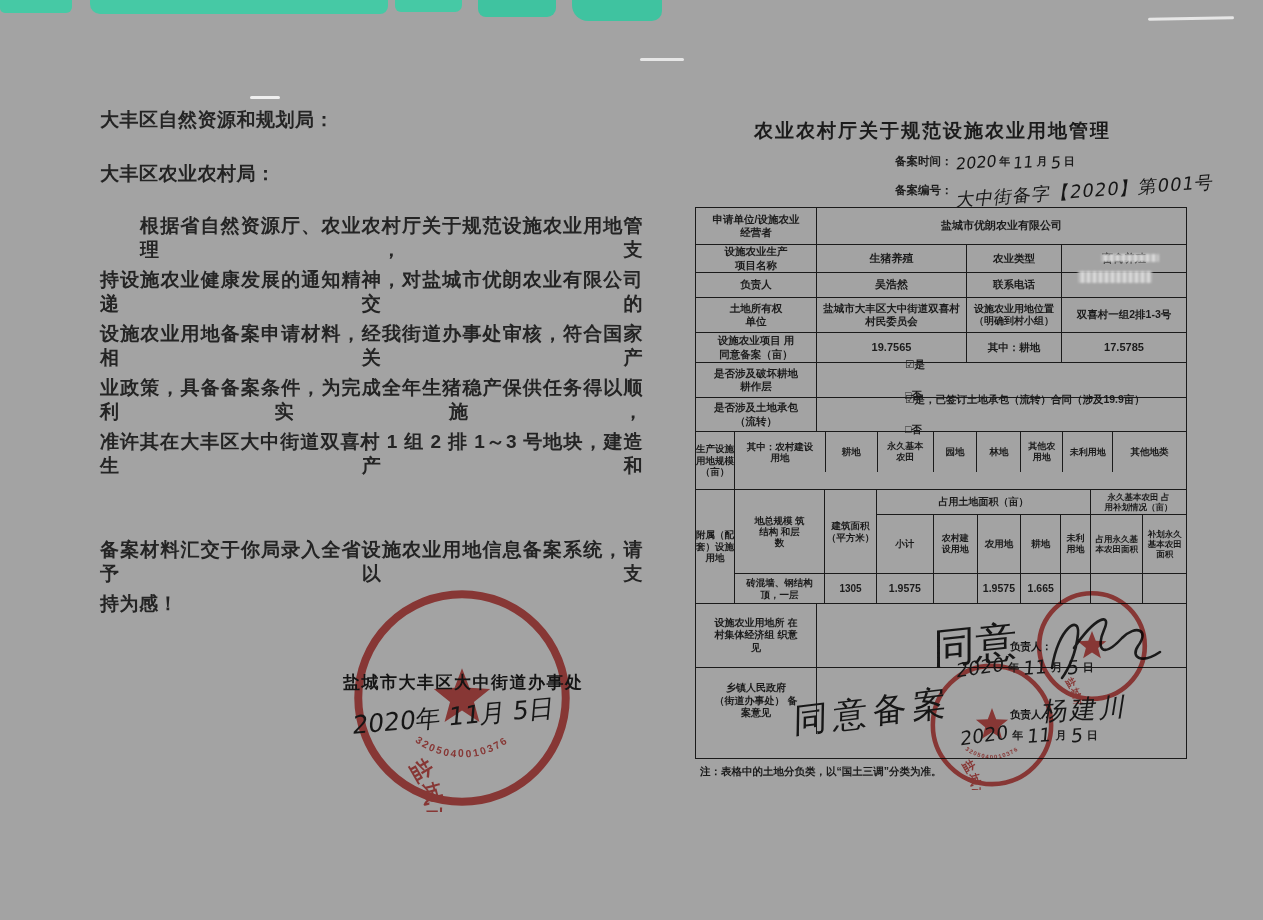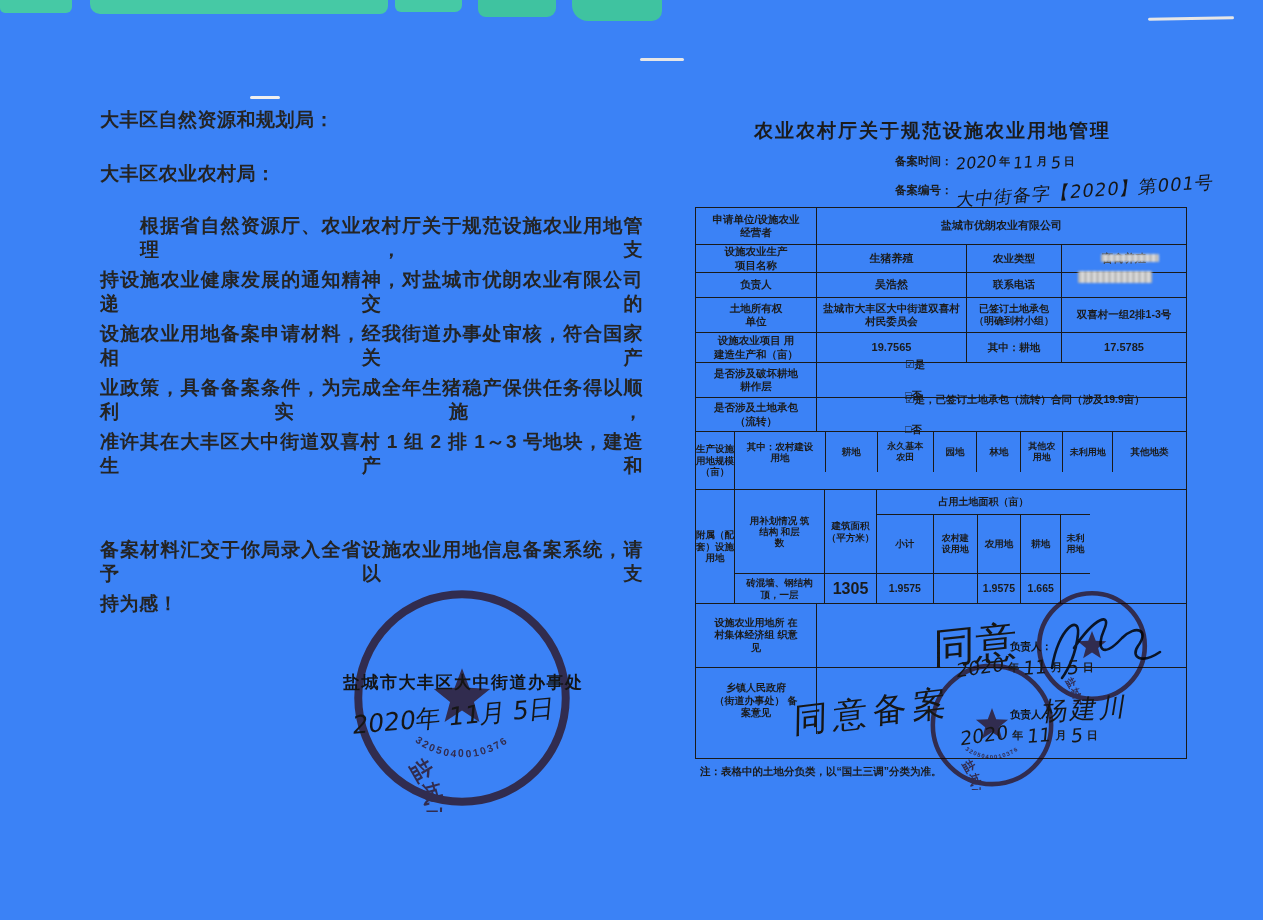--- a/index.html
+++ b/index.html
@@ -1,16 +1,16 @@
 <!DOCTYPE html>
 <html><head>
 <meta charset="utf-8">
 <style>
   html,body{margin:0;padding:0;background:#e8e8e8}
-  .canvas{position:relative;width:1263px;height:920px;background:#3b82f6;overflow:hidden;
+  .canvas{position:relative;width:1263px;height:920px;background:#a3a3a3;overflow:hidden;
           font-family:"Liberation Sans","DejaVu Sans",sans-serif;color:#1c1c1c}
   .abs{position:absolute}
   
   .teal{position:absolute;background:#46c9a5}
   
   .artifact{position:absolute;background:#e6e6e6;border-radius:2px}
   
   .letter{position:absolute;left:100px;top:108px;width:543px;height:700px}
   .letter-line{position:absolute;width:543px;font-size:19px;font-weight:600;color:#242424;
                letter-spacing:.5px;text-align:justify;text-align-last:justify;text-justify:inter-character;
@@ -141,28 +141,28 @@
         <div class="tc val" style="width:150px">吴浩然</div>
         <div class="tc" style="width:95px">联系电话</div>
         <div class="tc val" style="width:125px"></div>
       </div>
 
       <div class="band" style="height:35px">
         <div class="tc first" style="width:120px">土地所有权
 单位</div>
         <div class="tc val" style="width:150px;font-size:10.5px">盐城市大丰区大中街道双喜村
 村民委员会</div>
-        <div class="tc" style="width:95px;font-size:10px">已签订土地承包
+        <div class="tc" style="width:95px;font-size:10px">设施农业用地位置
 （明确到村小组）</div>
         <div class="tc val" style="width:125px;font-size:10.5px">双喜村一组2排1-3号</div>
       </div>
 
       <div class="band" style="height:30px">
         <div class="tc first" style="width:120px">设施农业项目  用
-建造生产和（亩）</div>
+同意备案（亩）</div>
         <div class="tc val" style="width:150px">19.7565</div>
         <div class="tc" style="width:95px">其中：耕地</div>
         <div class="tc val" style="width:125px">17.5785</div>
       </div>
 
 
       <div class="band" style="height:35px">
         <div class="tc first" style="width:120px">是否涉及破坏耕地
 耕作层</div>
         <div class="tc ckcell" style="width:370px">
@@ -203,48 +203,63 @@
             <div class="cell2 bl" style="width:74px;font-size:9.5px">其他地类</div>
           </div>
         </div>
       </div>
 
       <div class="band" style="height:114px">
         <div class="tc first" style="width:38px;font-size:9.5px">附属（配
 套）设施
 用地</div>
         <div class="vcol" style="width:90px">
-          <div class="cell2" style="height:84px;font-size:9.5px">用补划情况 筑
+          <div class="cell2" style="height:84px;font-size:9.5px">地总规模 筑
 结构      和层
 数</div>
           <div class="cell2 bt" style="height:30px;font-size:9.5px">砖混墙、钢结构
 顶，一层</div>
         </div>
         <div class="vcol" style="width:52px">
           <div class="cell2" style="height:84px;font-size:9.5px">建筑面积
 （平方米）</div>
-          <div class="cell2 bt" style="height:30px;font-size:16px">1305</div>
+          <div class="cell2 bt" style="height:30px;font-size:10px">1305</div>
         </div>
         <div class="vcol" style="width:214px">
           <div class="cell2" style="height:24px;font-size:10px">占用土地面积（亩）</div>
           <div class="hrow bt" style="height:60px">
             <div class="cell2" style="width:56px;font-size:9.5px">小计</div>
             <div class="cell2 bl" style="width:44px;font-size:9px">农村建
 设用地</div>
             <div class="cell2 bl" style="width:44px;font-size:9.5px">农用地</div>
             <div class="cell2 bl" style="width:40px;font-size:9.5px">耕地</div>
             <div class="cell2 bl" style="width:30px;font-size:9px">未利
 用地</div>
           </div>
           <div class="hrow bt" style="height:30px">
             <div class="cell2" style="width:56px;font-size:10.5px">1.9575</div>
             <div class="cell2 bl" style="width:44px;font-size:10.5px"></div>
             <div class="cell2 bl" style="width:44px;font-size:10.5px">1.9575</div>
             <div class="cell2 bl" style="width:40px;font-size:10.5px">1.665</div>
             <div class="cell2 bl" style="width:30px;font-size:10.5px"></div>
+          </div>
+        </div>
+        <div class="vcol" style="width:96px">
+          <div class="cell2" style="height:24px;font-size:8.5px">永久基本农田    占
+用补划情况（亩）</div>
+          <div class="hrow bt" style="height:60px">
+            <div class="cell2" style="width:52px;font-size:8.5px">占用永久基
+本农田面积</div>
+            <div class="cell2 bl" style="width:44px;font-size:8.5px">补划永久
+基本农田
+面积</div>
+          </div>
+          <div class="hrow bt" style="height:30px">
+            <div class="cell2" style="width:52px"></div>
+            <div class="cell2 bl" style="width:44px"></div>
           </div>
         </div>
       </div>
 
       <div class="band" style="height:64px">
         <div class="tc first" style="width:120px;font-size:10px">设施农业用地所  在
 村集体经济组  织意
 见</div>
         <div class="tc" style="width:370px"></div>
       </div>

